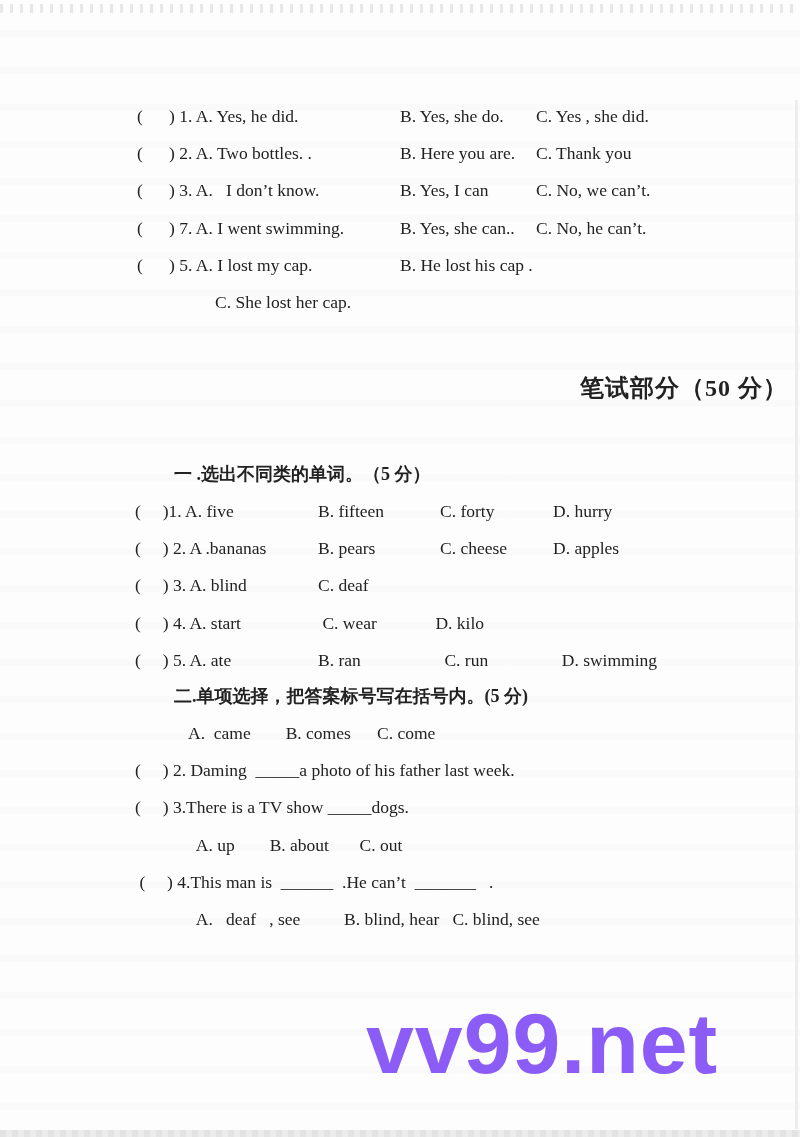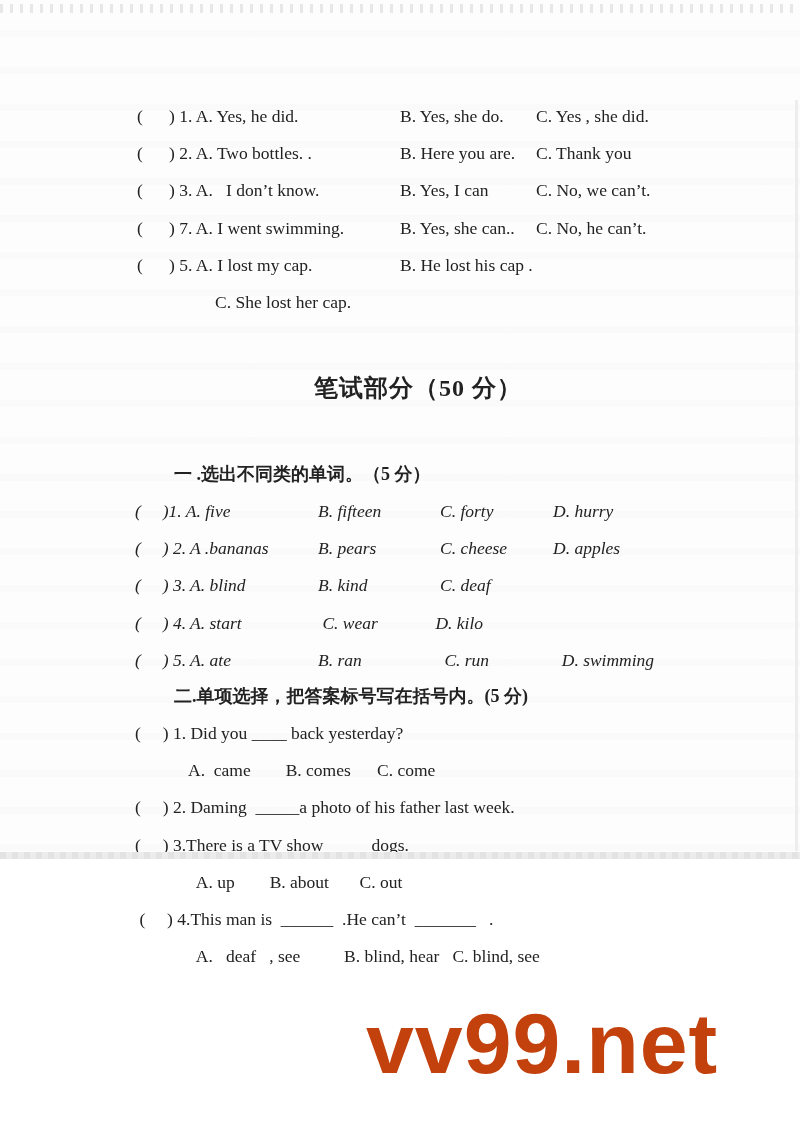--- a/index.html
+++ b/index.html
@@ -1,18 +1,18 @@
 <!DOCTYPE html>
 <html><head>
 <meta charset="utf-8">
 <style>
   html,body{margin:0;padding:0;}
   body{width:800px;height:1137px;background:#ffffff;overflow:hidden;
        font-family:"Liberation Serif","DejaVu Serif",serif;color:#222;}
-  .sheet{position:relative;width:800px;height:859px;background:#fdfdfd;}
+  .sheet{position:relative;width:800px;height:1137px;background:#fdfdfd;}
   
   .sheet::before{content:"";position:absolute;inset:0;pointer-events:none;
     background:repeating-linear-gradient(180deg,transparent 0 30px,rgba(0,0,0,0.013) 30px 37px);}
   
   .perforation{position:absolute;top:4px;left:0;right:0;height:9px;opacity:.75;
     background:repeating-linear-gradient(90deg,#e0e0e0 0 3px,transparent 3px 10px);}
   
   .bottom-strip{position:absolute;left:0;right:0;bottom:0;height:7px;
     background:repeating-linear-gradient(90deg,#e3e3e3 0 6px,#ececec 6px 12px);}
   
@@ -20,38 +20,38 @@
 
   .listening{position:absolute;top:98px;left:137px;right:30px;
     font-size:17.5px;line-height:37.2px;}
   .listening .row{display:flex;}
   .listening .ca{width:263px;}
   .listening .cb{width:136px;}
   .listening .cc{flex:1;}
   .listening .row.cont{padding-left:78px;}
   .cell{white-space:pre;}
 
-  .written-title{position:absolute;top:372px;left:0;right:12px;text-align:center;
+  .written-title{position:absolute;top:372px;left:0;right:12px;text-align:right;
     font-size:24px;font-weight:bold;letter-spacing:1px;white-space:pre;margin-left:48px;}
 
   .section{position:absolute;left:135px;right:30px;font-size:17.5px;line-height:37.2px;}
   .section .heading{font-size:18px;font-weight:bold;line-height:37px;white-space:pre;margin-left:39px;}
   .s1{top:456px;}
-  .s1 .row{display:flex;font-style:italic;}
+  .s1 .row{display:flex;}
   .s1 .ca{width:183px;}
   .s1 .cb{width:122px;}
   .s1 .cc{width:113px;}
   .s1 .cd{flex:1;}
   .s2{top:678px;}
   .s2 .line{white-space:pre;}
   .s2 .opts{padding-left:53px;}
 
   .watermark{position:absolute;top:994px;left:366px;
     font-family:"Liberation Sans","DejaVu Sans",sans-serif;
-    font-size:86px;font-weight:bold;color:#c2410c;letter-spacing:1px;
+    font-size:86px;font-weight:bold;color:#8b5cf6;letter-spacing:1px;
     white-space:pre;pointer-events:none;}
 </style>
 </head>
 <body>
 
 <div class="sheet">
 
   <div class="perforation"></div>
 
   <div class="listening">
@@ -96,39 +96,37 @@
       <span class="cell cd">D. hurry</span>
     </div>
     <div class="row">
       <span class="cell ca">(     ) 2. A .bananas</span>
       <span class="cell cb">B. pears</span>
       <span class="cell cc">C. cheese</span>
       <span class="cell cd">D. apples</span>
     </div>
     <div class="row">
       <span class="cell ca">(     ) 3. A. blind</span>
-      <span class="cell cb">B. kind</span>
       <span class="cell cc">C. deaf</span>
     </div>
     <div class="row">
       <span class="cell ca">(     ) 4. A. start</span>
       <span class="cell cc"> C. wear</span>
       <span class="cell cd"> D. kilo</span>
     </div>
     <div class="row">
       <span class="cell ca">(     ) 5. A. ate</span>
       <span class="cell cb">B. ran</span>
       <span class="cell cc"> C. run</span>
       <span class="cell cd">  D. swimming</span>
     </div>
   </div>
 
   <div class="section s2">
     <div class="heading">二.单项选择，把答案标号写在括号内。(5 分)</div>
-    <div class="line">(     ) 1. Did you ____ back yesterday?</div>
     <div class="line opts">A.  came        B. comes      C. come</div>
     <div class="line">(     ) 2. Daming  _____a photo of his father last week.</div>
     <div class="line">(     ) 3.There is a TV show _____dogs.</div>
     <div class="line opts">  A. up        B. about       C. out</div>
     <div class="line"> (     ) 4.This man is  ______  .He can’t  _______   .</div>
     <div class="line opts">  A.   deaf   , see          B. blind, hear   C. blind, see</div>
   </div>
 
   <div class="watermark">vv99.net</div>
 

